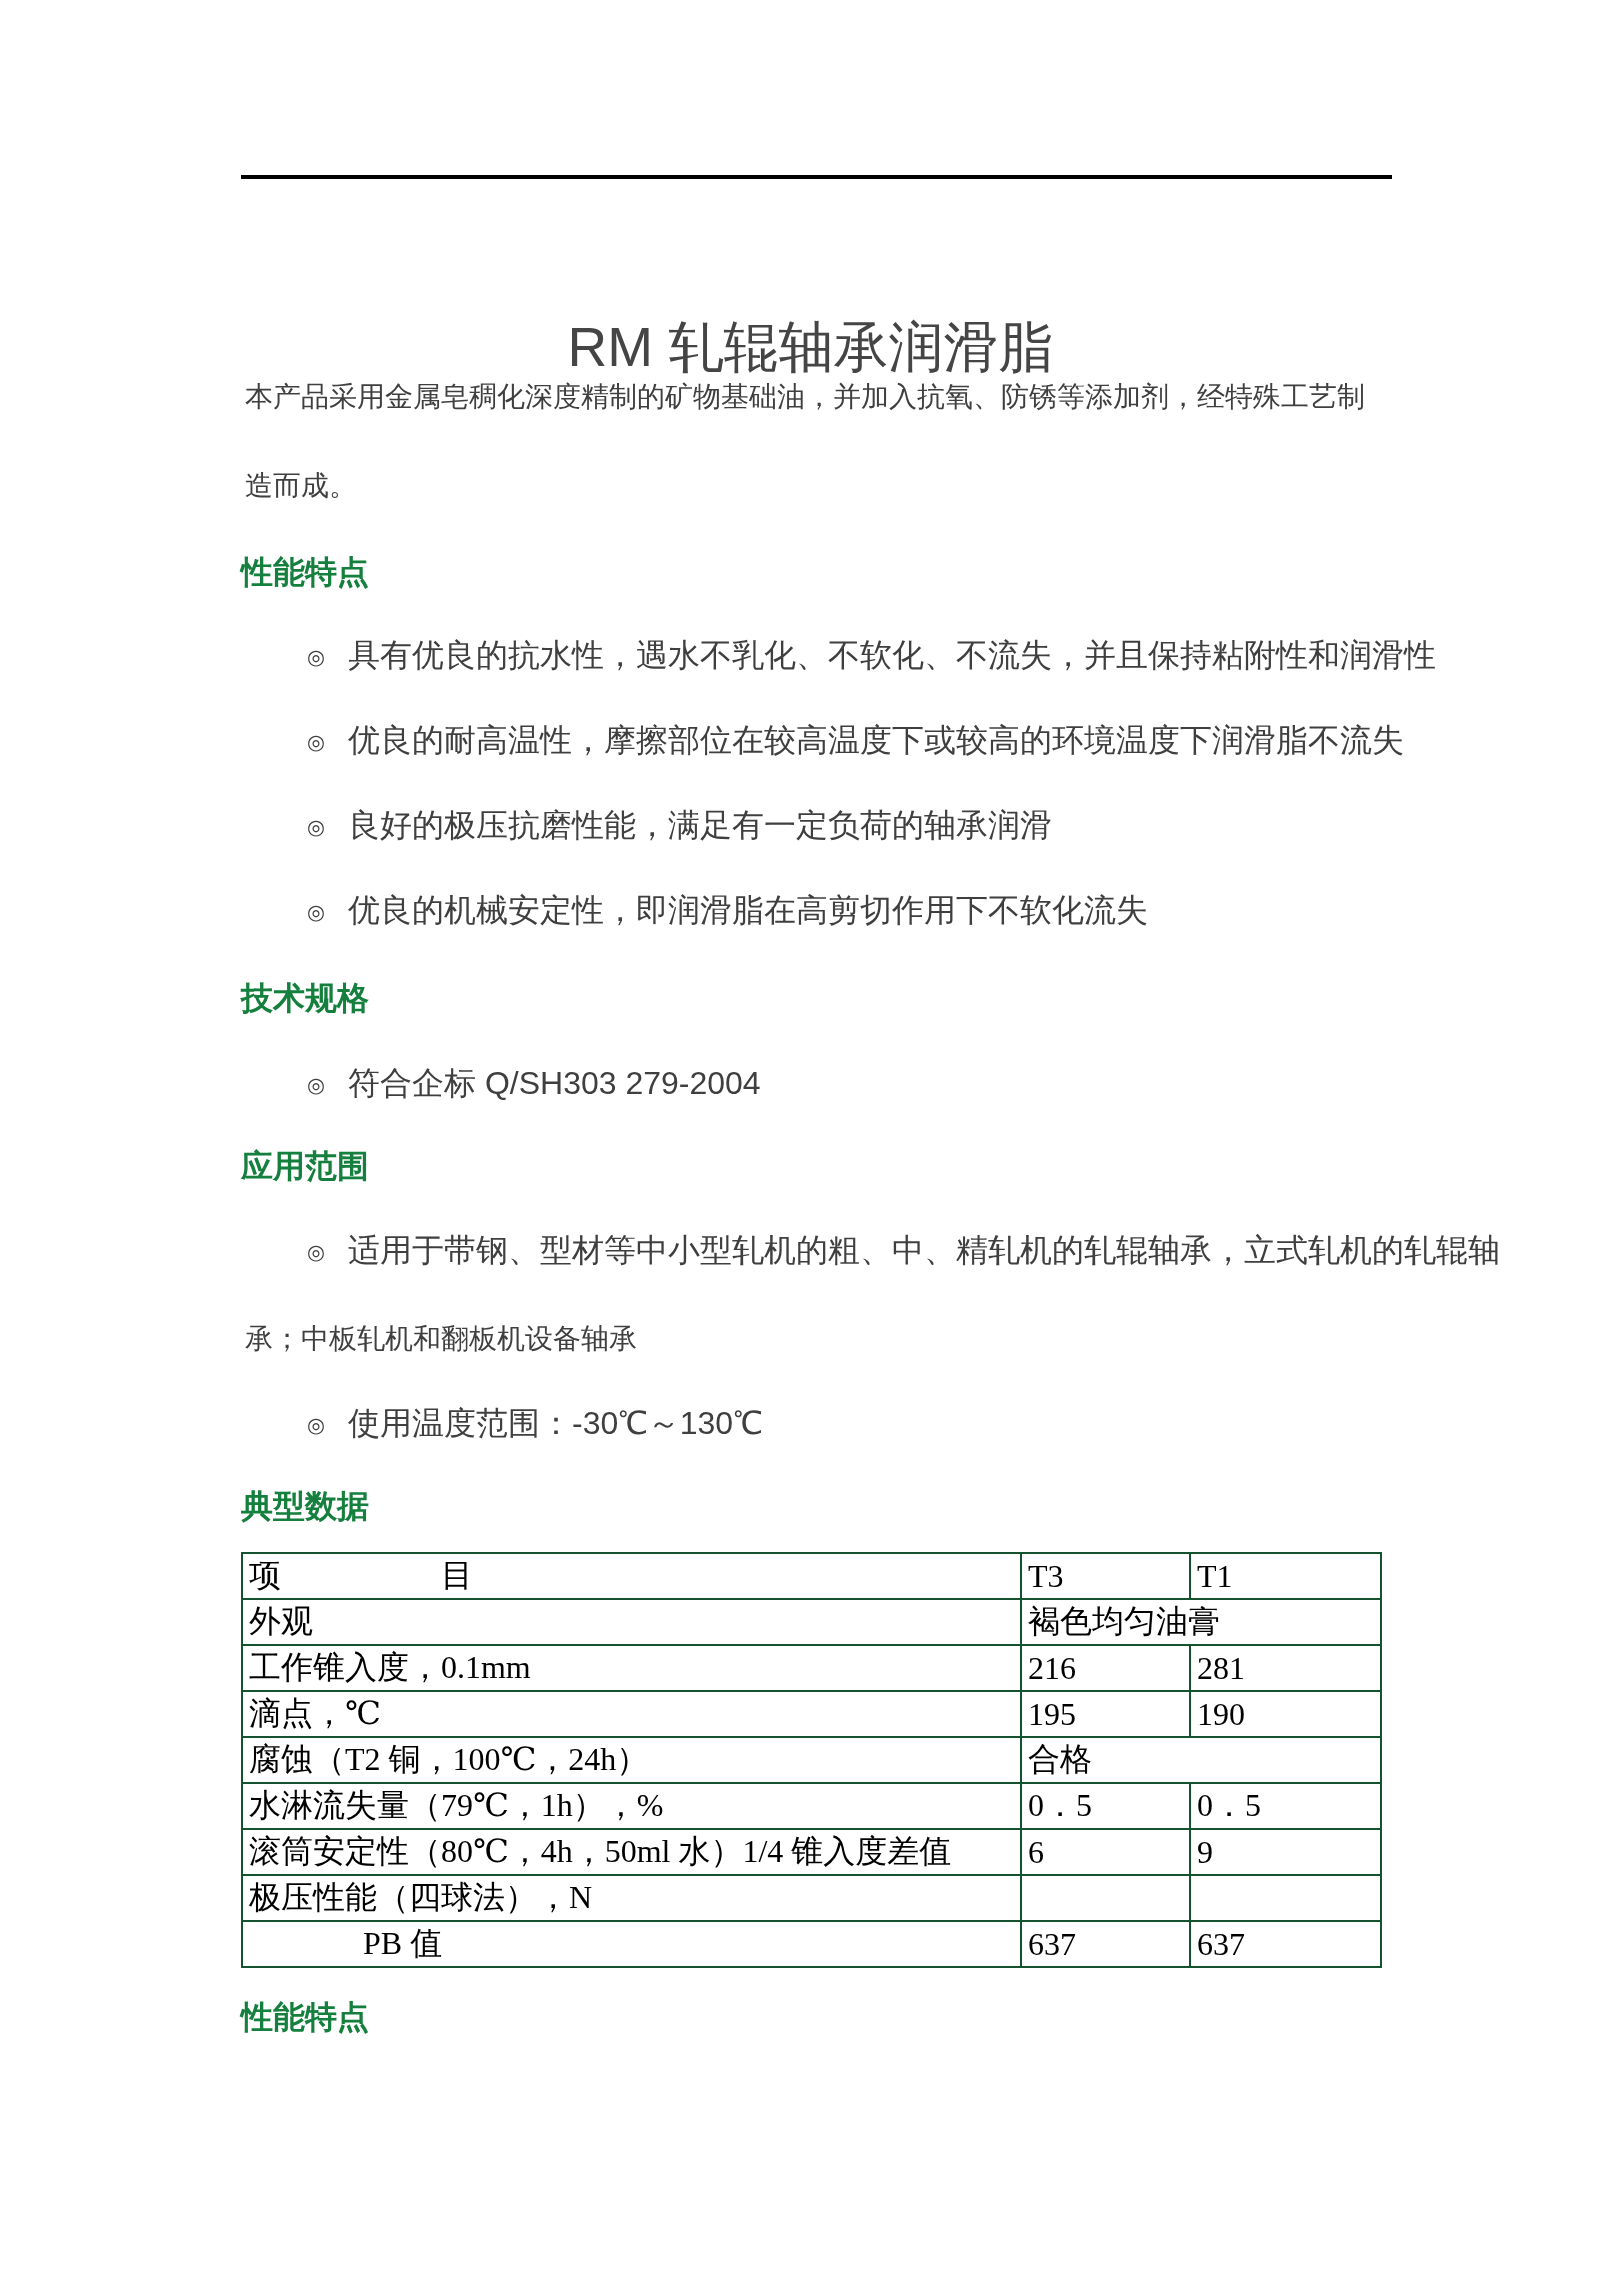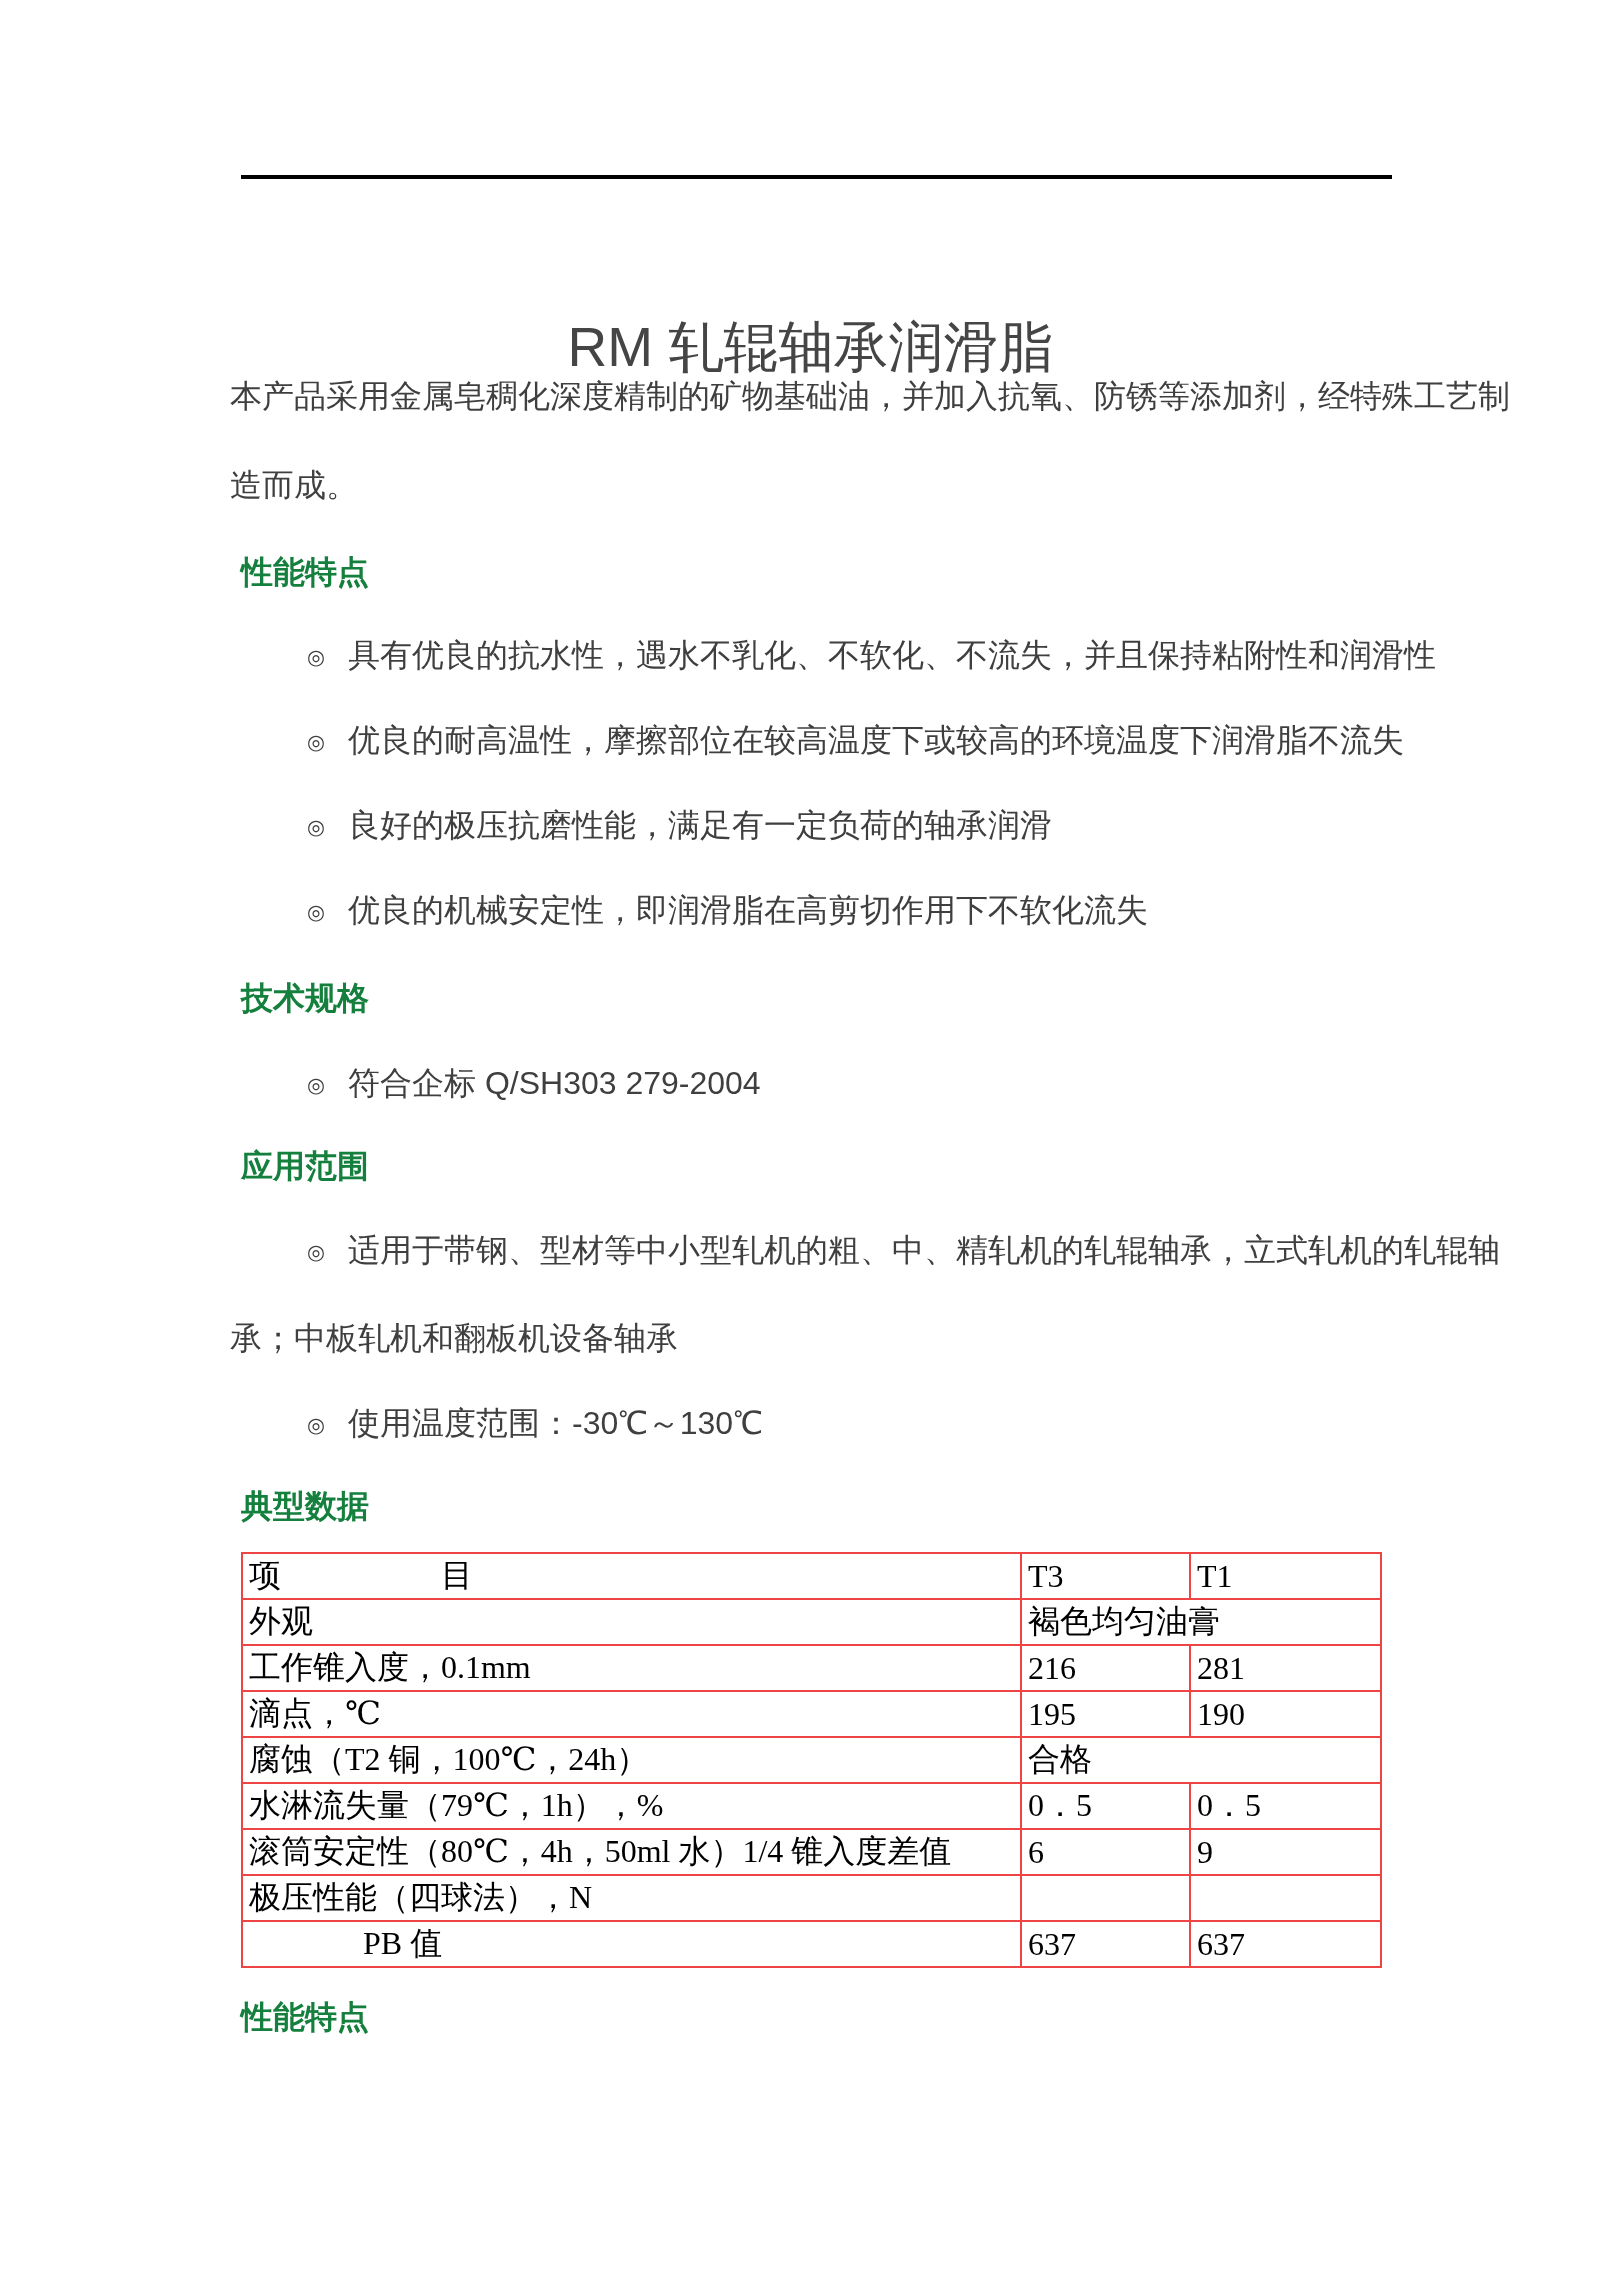--- a/index.html
+++ b/index.html
@@ -26,23 +26,23 @@
     text-align: center;
     font-size: 55px;
     line-height: 61px;
     color: #454545;
     font-weight: 400;
     white-space: pre;
     margin-top: 40px;
   }
   .line {
     position: absolute;
-    left: 230px;
+    left: 245px;
     width: 1176px;
-    font-size: 32px;
+    font-size: 28px;
     line-height: 43px;
     white-space: pre;
   }
   .heading {
     position: absolute;
     left: 241px;
     font-size: 32px;
     line-height: 43px;
     font-weight: bold;
     color: #15803d;
@@ -68,21 +68,21 @@
     left: 241px;
     top: 1552px;
     width: 1139px;
     border-collapse: collapse;
     table-layout: fixed;
     font-family: "Liberation Serif", "DejaVu Serif", serif;
     font-size: 32px;
     color: #000000;
   }
   table.data td {
-    border: 2px solid #ef4444;
+    border: 2px solid #14532d;
     height: 44px;
     padding: 0 5.9px;
     vertical-align: middle;
     white-space: pre;
     overflow: hidden;
   }
   table.data td.indent { padding-left: 120px; }
 </style>
 </head>
 <body>

